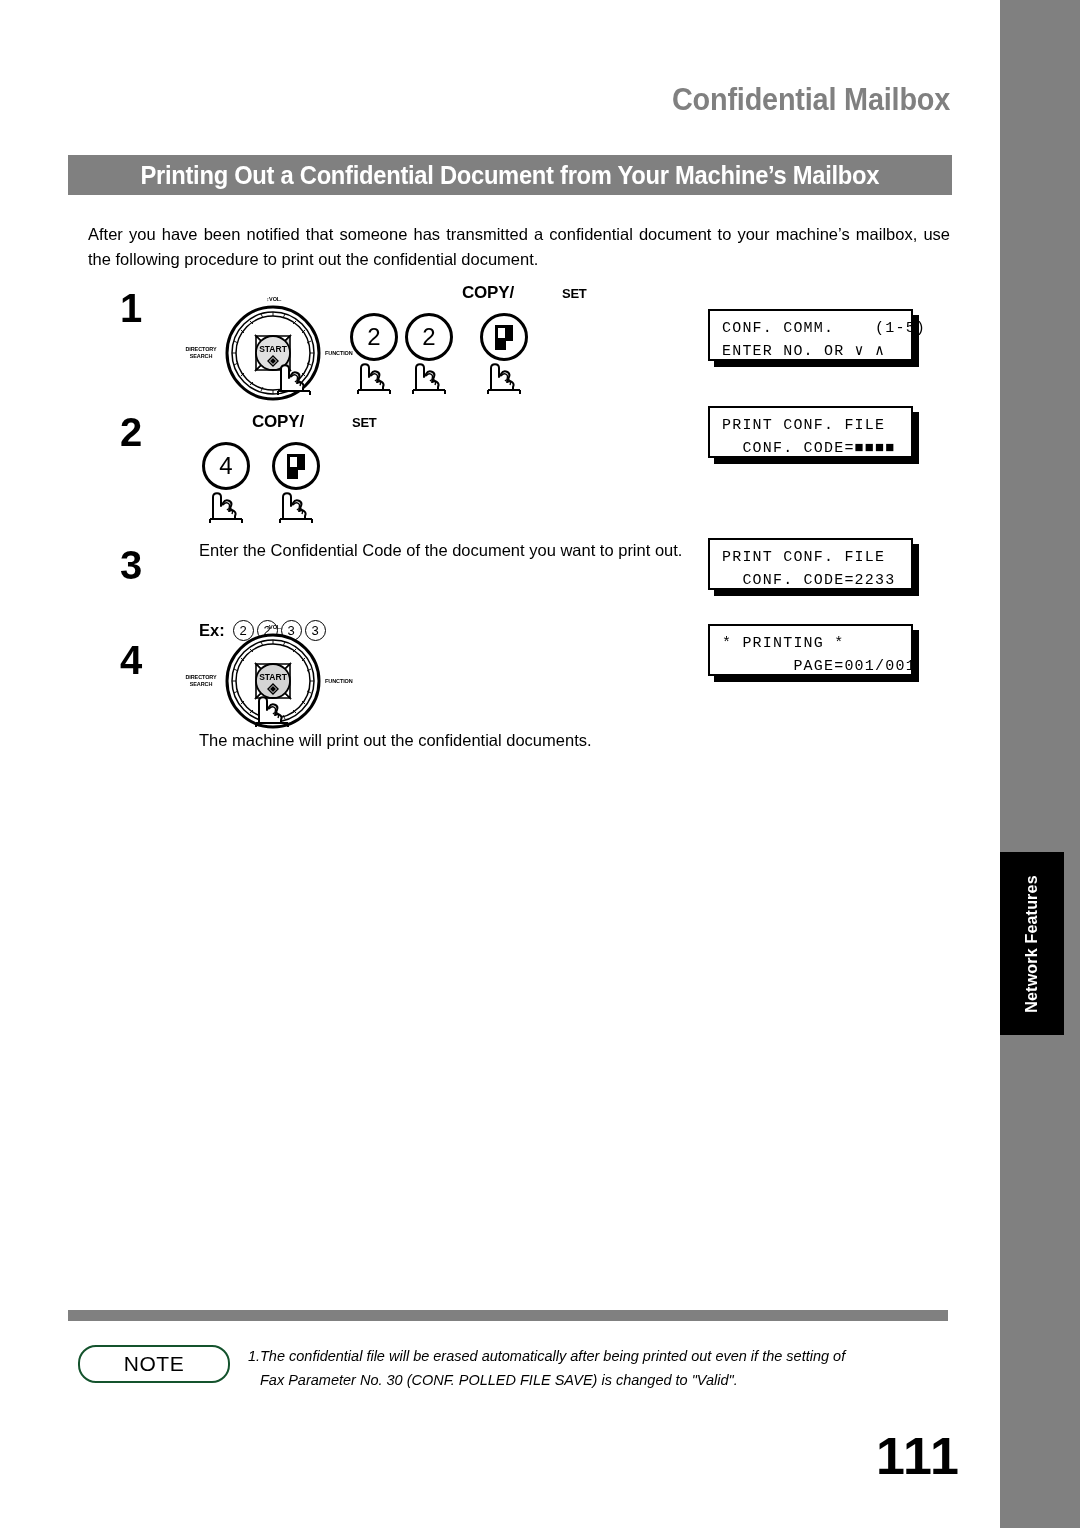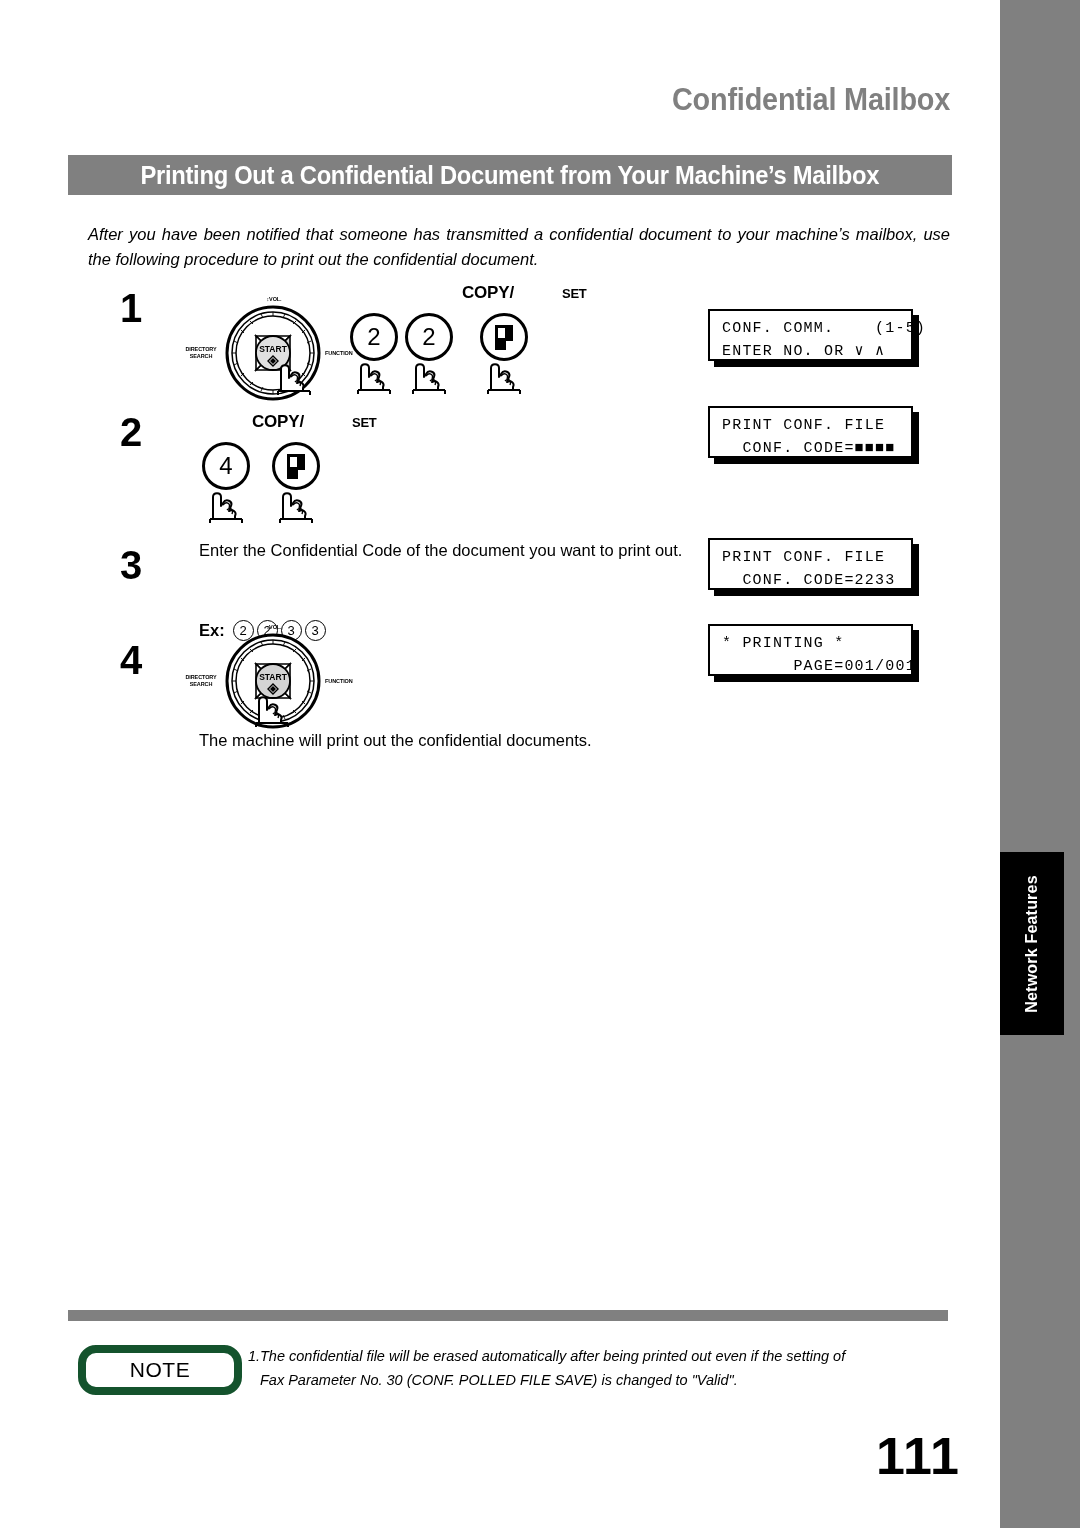--- a/index.html
+++ b/index.html
@@ -62,21 +62,20 @@
 
   
   .intro {
     position: absolute;
     left: 88px;
     top: 222px;
     width: 862px;
     font-size: 16.5px;
     line-height: 25px;
     text-align: justify;
-    font-style: italic;
   }
 
   
   .step-num {
     position: absolute;
     font-size: 40px;
     font-weight: bold;
     line-height: 1;
     font-family: "Liberation Sans", sans-serif;
   }
@@ -199,21 +198,21 @@
     width: 880px;
     height: 11px;
     background: #808080;
   }
   .note-badge {
     position: absolute;
     left: 78px;
     top: 1345px;
     width: 148px;
     height: 34px;
-    border: 8px solid #14532d;
+    border: 2px solid #14532d;
     border-radius: 18px;
     background: #fff;
     display: flex;
     align-items: center;
     justify-content: center;
     font-size: 21px;
     letter-spacing: 0.5px;
   }
   .note-body {
     position: absolute;

